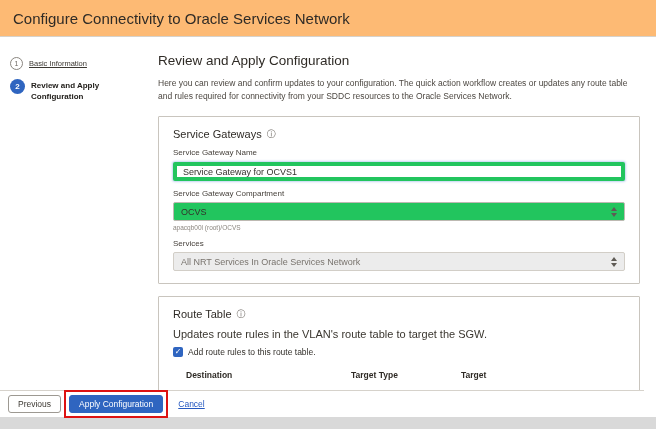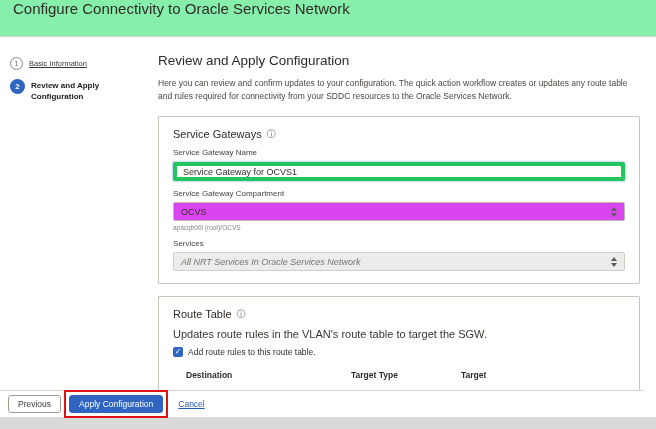--- a/index.html
+++ b/index.html
@@ -8,22 +8,22 @@
     position: relative; width: 656px; height: 429px;
     background: #d9d9d9; overflow: hidden;
     font-family: "Liberation Sans", "DejaVu Sans", sans-serif;
     color: #332f2b;
   }
   .dialog {
     position: absolute; left:0; top:0; right:0; height:417px;
     background:#ffffff;
   }
   .dlg-header {
-    height:37px; display:flex; 
-    padding:0 13px; border-bottom:1px solid #d6d2cb; background:#86efac;
+    height:37px; display:flex; align-items:center;
+    padding:0 13px; border-bottom:1px solid #d6d2cb; background:#fdba74;
   }
   .dlg-title { font-size:15px; font-weight:400; color:#2f2b26; }
 
   .dlg-body {
     position:absolute; top:38px; left:0; right:0; bottom:27px;
     display:flex; overflow:hidden;
   }
 
   
   .stepper { flex:0 0 152px; width:152px; padding:19px 8px 0 10px; }
@@ -57,25 +57,25 @@
   .info-icon { font-size:9px; color:#6d6862; cursor:pointer; line-height:1; margin-top:1px; }
 
   .field-label { display:block; font-size:8px; color:#443f39; margin:8px 0 4px; }
   .text-input {
     width:100%; height:19px; font-size:9px; color:#33302b;
     padding:0 6px; border-radius:2px; font-family:inherit;
     border:4px solid #22c55e; box-shadow:0 0 2px 1px rgba(52,112,209,0.30);
     outline:none; background:#fff;
   }
   .select {
-    height:19px; border:1px solid #bdb9b2; border-radius:2px; background:#d946ef;
+    height:19px; border:1px solid #bdb9b2; border-radius:2px; background:#22c55e;
     display:flex; align-items:center; justify-content:space-between;
     padding:0 7px; font-size:9px; color:#33302b; cursor:pointer;
   }
-  .select.disabled { background:#ececec; color:#78736d; border-color:#d2cec7; cursor:default;font-style:italic; }
+  .select.disabled { background:#ececec; color:#78736d; border-color:#d2cec7; cursor:default; }
   .arrows { display:flex; flex-direction:column; gap:2px; align-items:center; }
   .tri-up { width:0; height:0; border-left:3px solid transparent; border-right:3px solid transparent; border-bottom:4px solid #5f5b55; }
   .tri-down { width:0; height:0; border-left:3px solid transparent; border-right:3px solid transparent; border-top:4px solid #5f5b55; }
   .hint { font-size:6.5px; color:#8b867f; margin-top:3px; }
 
   .rt-line { font-size:8.5px; color:#3a362f; margin-bottom:4px; }
   .rt-line strong { font-weight:bold; }
   .rt-link { color:#2558c0; text-decoration:underline; cursor:pointer; }
   .ext-icon { display:inline-block; vertical-align:-1px; margin-left:2px; }
   .rt-desc { font-size:11px; color:#3a362f; margin-bottom:7px; }

